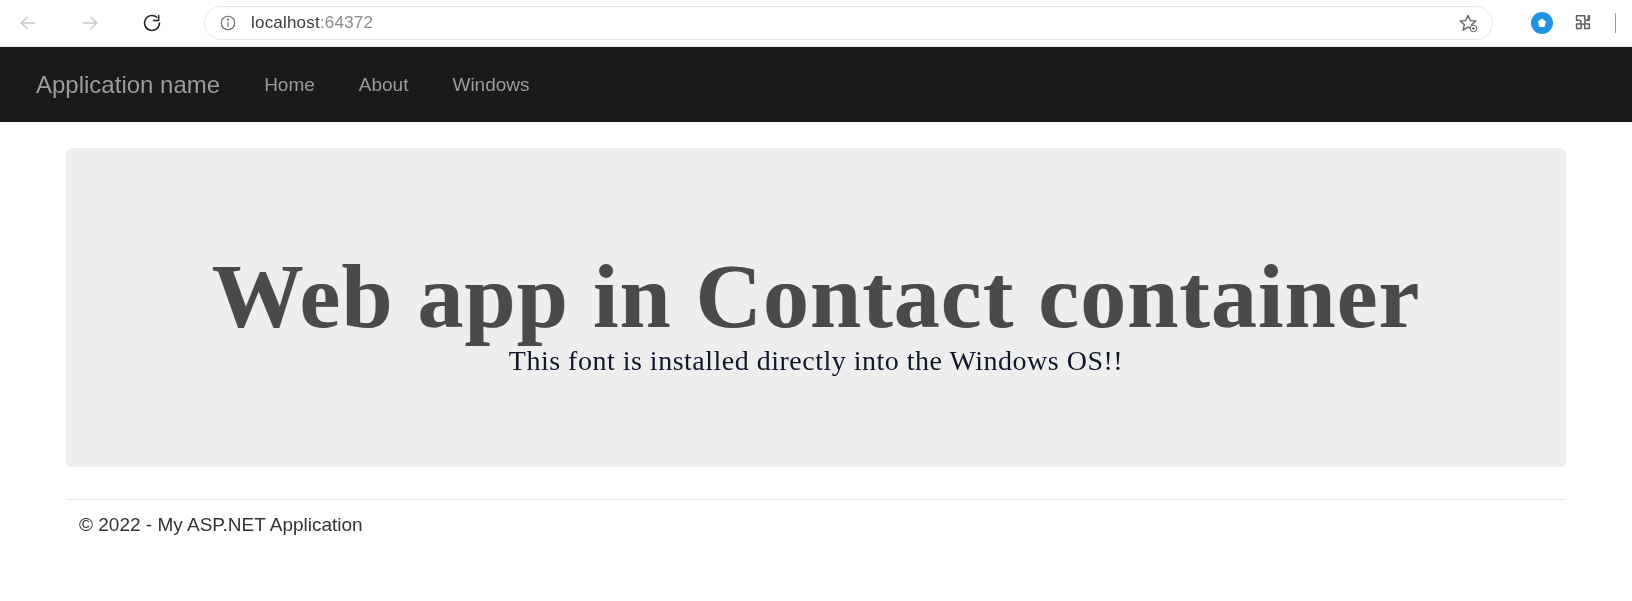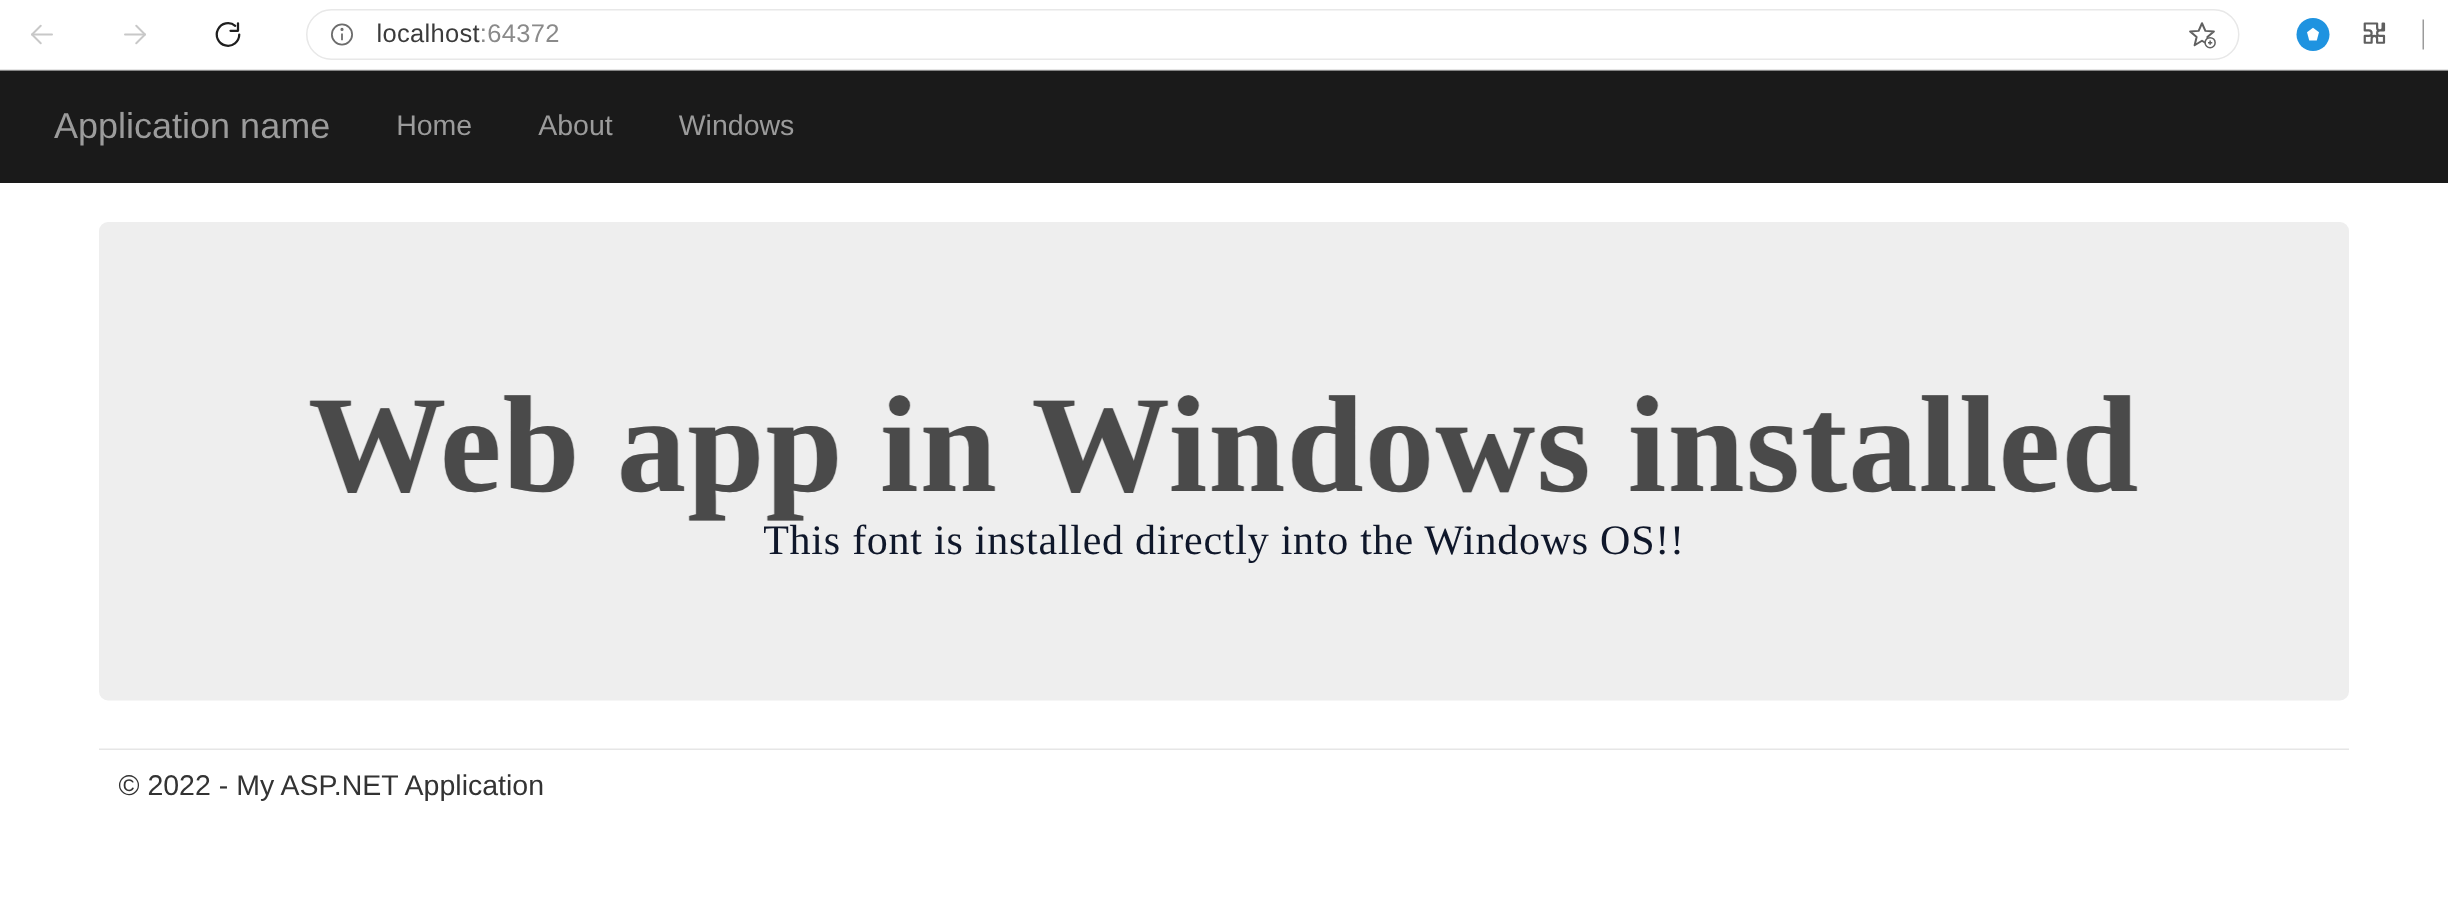--- a/index.html
+++ b/index.html
@@ -220,21 +220,21 @@
 
 <div class="navbar">
   <a class="brand">Application name</a>
   <a class="nav-link">Home</a>
   <a class="nav-link">About</a>
   <a class="nav-link">Windows</a>
 </div>
 
 <div class="container">
   <div class="jumbotron">
-    <h1 class="hero-title">Web app in Windows installed</h1>
+    <h1 class="hero-title">Web app in Contact container</h1>
     <p class="hero-sub">This font is installed directly into the Windows OS!!</p>
   </div>
 </div>
 
 <hr class="sep">
 
 <footer class="footer">
   <p>© 2022 - My ASP.NET Application</p>
 </footer>
 

